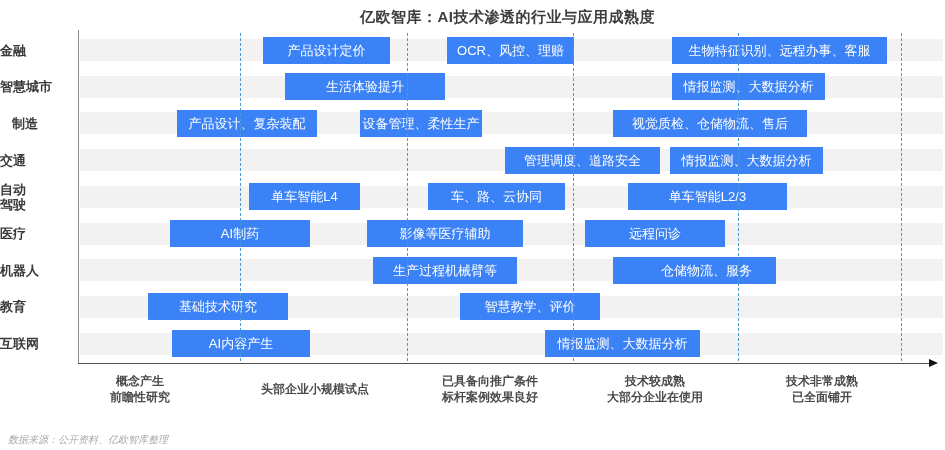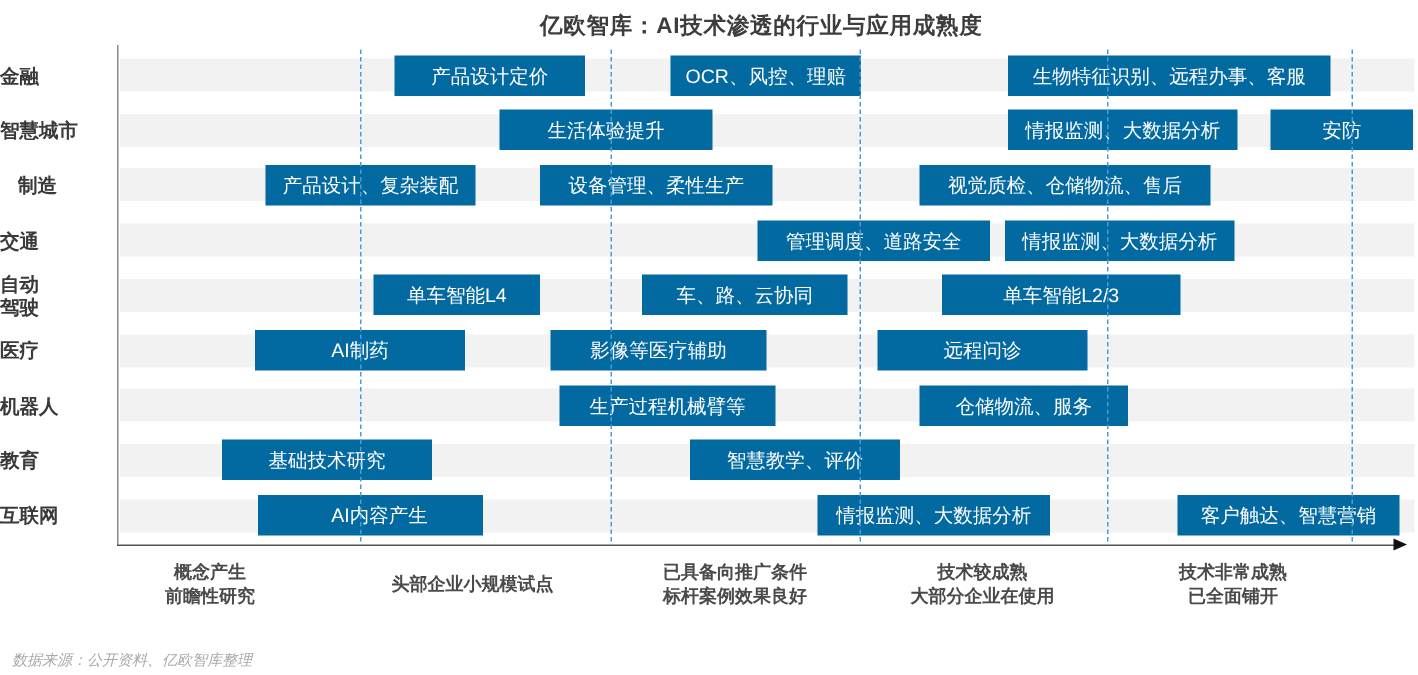--- a/index.html
+++ b/index.html
@@ -4,21 +4,21 @@
 <style>
   html,body{margin:0;padding:0;background:#fff;}
   body{font-family:"Liberation Sans","DejaVu Sans",sans-serif;}
   #stage{position:relative;width:945px;height:450px;background:#fff;overflow:hidden;}
   .chart-title{position:absolute;left:80px;top:8px;width:855px;text-align:center;
     font-size:15px;font-weight:bold;color:#3d3d3d;letter-spacing:.5px;}
   .plot{position:absolute;left:0;top:0;width:945px;height:450px;}
   .band{position:absolute;left:80px;width:863px;height:22px;background:#f2f2f2;}
   .row-label{position:absolute;left:0;width:72px;text-align:left;
     font-size:13px;font-weight:bold;color:#3a3a3a;white-space:pre-line;line-height:15px;}
-  .box{position:absolute;height:27px;background:#0369a1;color:#fff;font-size:13px;
+  .box{position:absolute;height:27px;background:#3b82f6;color:#fff;font-size:13px;
     line-height:27px;text-align:center;white-space:nowrap;overflow:hidden;}
   .dashline{position:absolute;top:33px;height:328px;width:0;border-left:1px dashed #4a9bd5;}
   .y-axis{position:absolute;left:78px;top:30px;width:1px;height:334px;background:#8a8a8a;}
   .x-axis{position:absolute;left:78px;top:363px;height:1px;width:855px;background:#555;}
   .x-arrow{position:absolute;left:929px;top:359px;width:0;height:0;
     border-left:9px solid #111;border-top:4.5px solid transparent;border-bottom:4.5px solid transparent;}
   .stage-label{position:absolute;top:373px;width:180px;text-align:center;
     font-size:12px;font-weight:bold;color:#4a4a4a;line-height:16px;}
   .footer-note{position:absolute;left:8px;top:433px;font-size:10px;font-style:italic;color:#a9a9a9;}
 </style>
@@ -32,56 +32,54 @@
     <div class="y-axis"></div>
     <div class="x-axis"></div>
     <div class="x-arrow"></div>
   <div class="band" style="top: 39px;"></div>
       <div class="row-label" style="top: 42.5px;">金融</div>
       <div class="box" style="left: 263px; width: 127px; top: 36.5px;">产品设计定价</div>
       <div class="box" style="left: 447px; width: 127px; top: 36.5px;">OCR、风控、理赔</div>
       <div class="box" style="left: 672px; width: 215px; top: 36.5px;">生物特征识别、远程办事、客服</div>
       <div class="band" style="top: 75.7px;"></div>
       <div class="row-label" style="top: 79.2px;">智慧城市</div>
-      <div class="box" style="left: 285px; width: 142px; top: 73.2px; margin-left: 48px;">生活体验提升</div>
+      <div class="box" style="left: 285px; width: 160px; top: 73.2px;">生活体验提升</div>
       <div class="box" style="left: 672px; width: 153px; top: 73.2px;">情报监测、大数据分析</div>
-      <div class="box" style="left: 847px; width: 95px; top: 73.2px;">安防</div>
       <div class="band" style="top: 112.4px;"></div>
       <div class="row-label" style="top: 115.9px; padding-left: 12px;">制造</div>
       <div class="box" style="left: 177px; width: 140px; top: 109.9px;">产品设计、复杂装配</div>
-      <div class="box" style="left: 360px; width: 155px; top: 109.9px;">设备管理、柔性生产</div>
+      <div class="box" style="left: 360px; width: 122px; top: 109.9px;">设备管理、柔性生产</div>
       <div class="box" style="left: 613px; width: 194px; top: 109.9px;">视觉质检、仓储物流、售后</div>
       <div class="band" style="top: 149.1px;"></div>
       <div class="row-label" style="top: 152.6px;">交通</div>
       <div class="box" style="left: 505px; width: 155px; top: 146.6px;">管理调度、道路安全</div>
       <div class="box" style="left: 670px; width: 153px; top: 146.6px;">情报监测、大数据分析</div>
       <div class="band" style="top: 185.8px;"></div>
       <div class="row-label" style="top: 181.8px;">自动
 驾驶</div>
       <div class="box" style="left: 249px; width: 111px; top: 183.3px;">单车智能L4</div>
       <div class="box" style="left: 428px; width: 137px; top: 183.3px;">车、路、云协同</div>
       <div class="box" style="left: 628px; width: 159px; top: 183.3px;">单车智能L2/3</div>
       <div class="band" style="top: 222.5px;"></div>
       <div class="row-label" style="top: 226px;">医疗</div>
       <div class="box" style="left: 170px; width: 140px; top: 220px;">AI制药</div>
-      <div class="box" style="left: 367px; width: 144px; top: 220px;">影像等医疗辅助</div>
+      <div class="box" style="left: 367px; width: 156px; top: 220px;">影像等医疗辅助</div>
       <div class="box" style="left: 585px; width: 140px; top: 220px;">远程问诊</div>
       <div class="band" style="top: 259.2px;"></div>
       <div class="row-label" style="top: 262.7px;">机器人</div>
       <div class="box" style="left: 373px; width: 144px; top: 256.7px;">生产过程机械臂等</div>
-      <div class="box" style="left: 613px; width: 139px; top: 256.7px;">仓储物流、服务</div>
+      <div class="box" style="left: 613px; width: 139px; top: 256.7px; padding-left: 24px;">仓储物流、服务</div>
       <div class="band" style="top: 295.9px;"></div>
       <div class="row-label" style="top: 299.4px;">教育</div>
       <div class="box" style="left: 148px; width: 140px; top: 293.4px;">基础技术研究</div>
       <div class="box" style="left: 460px; width: 140px; top: 293.4px;">智慧教学、评价</div>
       <div class="band" style="top: 332.6px;"></div>
       <div class="row-label" style="top: 336.1px;">互联网</div>
-      <div class="box" style="left: 172px; width: 138px; top: 330.1px; padding-left: 12px;">AI内容产生</div>
+      <div class="box" style="left: 172px; width: 138px; top: 330.1px;">AI内容产生</div>
       <div class="box" style="left: 545px; width: 155px; top: 330.1px;">情报监测、大数据分析</div>
-      <div class="box" style="left: 785px; width: 148px; top: 330.1px;">客户触达、智慧营销</div>
       <div class="dashline" style="left: 240px;"></div>
       <div class="dashline" style="left: 407px;"></div>
       <div class="dashline" style="left: 573px;"></div>
       <div class="dashline" style="left: 738px;"></div>
       <div class="dashline" style="left: 901px;"></div>
       <div class="stage-label" style="left: 50px;">
         <div>概念产生</div>
         <div>前瞻性研究</div>
       </div>
       <div class="stage-label" style="left: 225px; padding-top: 8px;">

